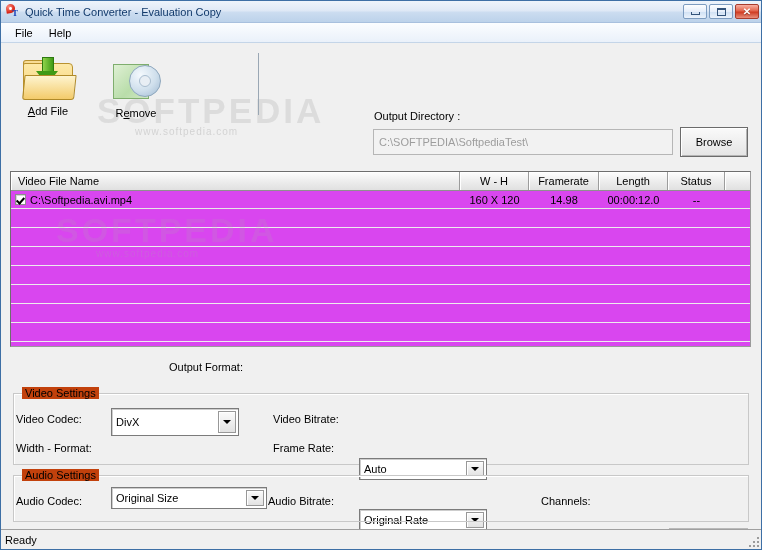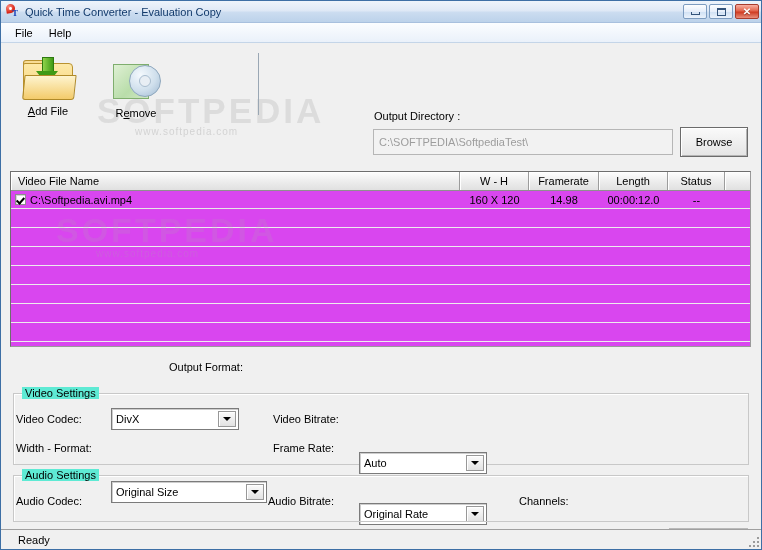--- a/index.html
+++ b/index.html
@@ -268,60 +268,60 @@
   }
   .ofmt-combo{position:absolute;left:259px;top:313px;width:280px;height:22px;}
 
   
   .group{
     position:absolute;box-sizing:border-box;
     border:1px solid #c8c8c8;
     box-shadow:inset 1px 1px 0 #fff;
   }
   .group > .gtitle{
-    position:absolute;left:8px;top:-7px;background:#5eead4;
+    position:absolute;left:8px;top:-7px;background:#c2410c;
     padding:0 3px;font-size:11px;color:#000;
   }
   .g-video{left:12px;top:350px;width:736px;height:72px;}
   .g-audio{left:12px;top:432px;width:736px;height:47px;}
 
   .fld-label{position:absolute;font-size:11px;color:#000;}
 
   
   .vs-l1{left:15px;top:370px;}
-  .vs-c1{left:110px;top:365px;width:128px;height:22px;}
+  .vs-c1{left:110px;top:365px;width:128px;height:28px;}
   .vs-l2{left:15px;top:399px;}
   .vs-c2{left:110px;top:416px;width:156px;height:22px;}
   .vs-l3{left:272px;top:370px;}
   .vs-c3{left:358px;top:365px;width:128px;height:22px;}
   .vs-l4{left:272px;top:399px;}
   .vs-c4{left:358px;top:394px;width:128px;height:22px;}
 
   
   .as-l1{left:15px;top:452px;}
   .as-l2{left:267px;top:452px;}
-  .as-l3{left:518px;top:452px;text-align:right;}
+  .as-l3{left:540px;top:452px;text-align:right;}
   .abort-btn{
     position:absolute;left:668px;top:485px;width:79px;height:29px;box-sizing:border-box;
     background:linear-gradient(to bottom,#f6f6f6,#e3e3e3);
     border:1px solid #b9b9b9;
     box-shadow:inset 1px 1px 0 #fff;
     font-size:11px;color:#a5a5a5;cursor:default;
     display:flex;align-items:center;justify-content:center;
     text-shadow:1px 1px 0 #fff;
   }
 
   
   .statusbar{
     flex:0 0 20px;height:20px;box-sizing:border-box;
     background:#f0f0f0;
     border-top:1px solid #9f9f9f;
     display:flex;align-items:center;
     position:relative;
-    padding-left:17px;
+    padding-left:4px;
     text-align:right;
   }
   .statusbar .stext{font-size:11px;color:#000;}
   .grip{
     position:absolute;right:2px;bottom:2px;width:12px;height:12px;
   }
   .grip i{position:absolute;background:#9b9b9b;width:2px;height:2px;display:block;}
 </style>
 </head>
 <body>

